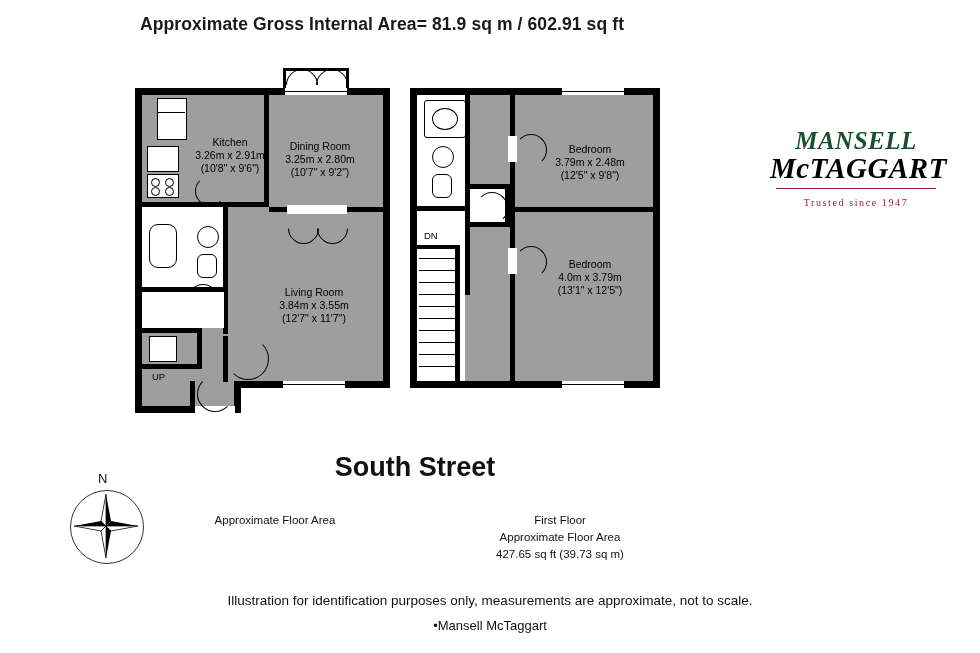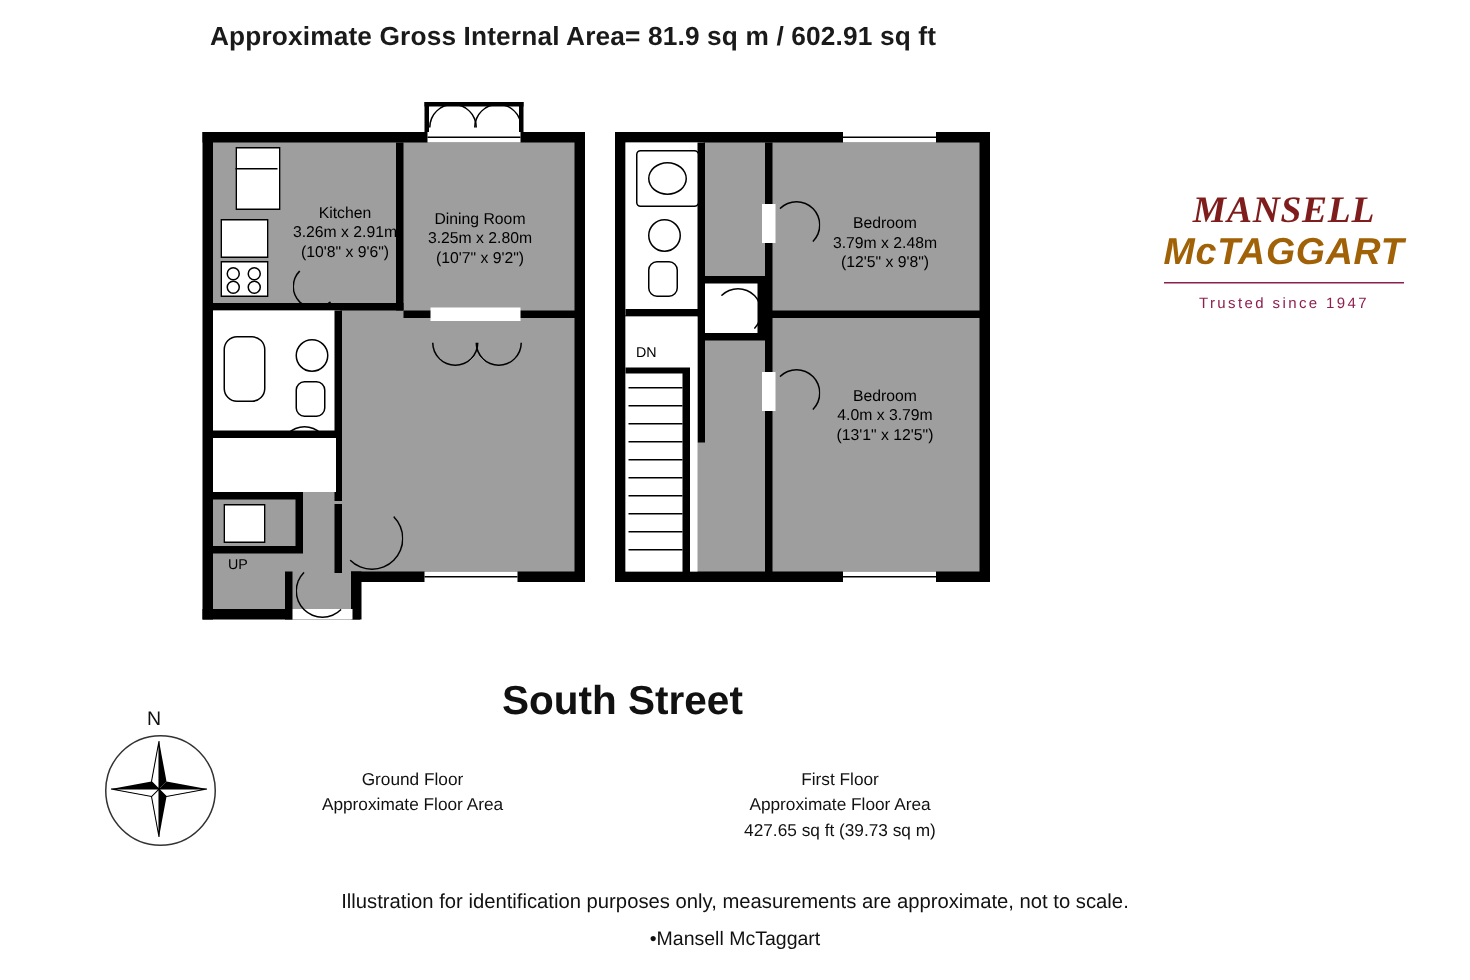--- a/index.html
+++ b/index.html
@@ -75,42 +75,42 @@
     left: 770px;
     top: 128px;
     width: 172px;
     text-align: center;
   }
   #logo .l1 {
     font-family: "Liberation Serif", serif;
     font-weight: 700;
     font-style: italic;
     font-size: 25px;
-    color: #7f1d1d;
+    color: #14532d;
     letter-spacing: 0.5px;
     line-height: 26px;
   }
   #logo .l2 {
-    font-family: Liberation Sans, sans-serif;
+    font-family: Liberation Serif, serif;
     font-weight: 700;
     font-style: italic;
-    font-size: 25px;
-    color: #a16207;
+    font-size: 29px;
+    color: #000000;
     letter-spacing: 0.5px;
     line-height: 28px;
   }
   #logo .rule {
     margin: 6px auto 3px auto;
     width: 160px;
     height: 0;
     border-top: 1.5px solid #8d1f4e;
     position: relative;
   }
   #logo .tagline {
-    font-family: Liberation Sans, sans-serif;
+    font-family: Liberation Serif, serif;
     font-size: 10px;
     color: #8d1f4e;
     letter-spacing: 1.6px;
     margin-top: -14px;
     background: #fff;
     display: inline-block;
     padding: 0 8px;
     position: relative;
   }
 
@@ -261,20 +261,25 @@
     <div>3.26m x 2.91m</div>
     <div>(10'8" x 9'6")</div>
   </div>
 
   <div class="room-label" style="left:121px; top:52px; width:128px;">
     <div class="nm">Dining Room</div>
     <div>3.25m x 2.80m</div>
     <div>(10'7" x 9'2")</div>
   </div>
 
+  <div class="room-label" style="left:109px; top:198px; width:140px;">
+    <div class="nm">Living Room</div>
+    <div>3.84m x 3.55m</div>
+    <div>(12'7" x 11'7")</div>
+  </div>
 
   <div class="small-txt" style="left:17px; top:283px;">UP</div>
 </div>
 
 <div class="plan" id="first-floor-plan" style="left:410px; top:88px; width:250px; height:305px;">
 
   <div class="room-fill" style="left:6px; top:6px; width:238px; height:288px;"></div>
 
   <div class="wall" style="left:0; top:0; width:250px; height:7px;"></div>
   <div class="wall" style="left:0; top:0; width:7px; height:300px;"></div>
@@ -348,21 +353,20 @@
 <div class="abs" id="logo">
   <div class="l1">MANSELL</div>
   <div class="l2">McTAGGART</div>
   <div class="rule"></div>
   <div class="tagline">Trusted since 1947</div>
 </div>
 
 <div class="abs" id="street-title">South Street</div>
 
 <div class="floor-caption" style="left:180px; top:512px; width:190px;">
-  <div>Ground Floor</div>
   <div>Approximate Floor Area</div>
 </div>
 
 <div class="floor-caption" style="left:465px; top:512px; width:190px;">
   <div>First Floor</div>
   <div>Approximate Floor Area</div>
   <div>427.65 sq ft (39.73 sq m)</div>
 </div>
 
 <div class="abs" id="compass">

